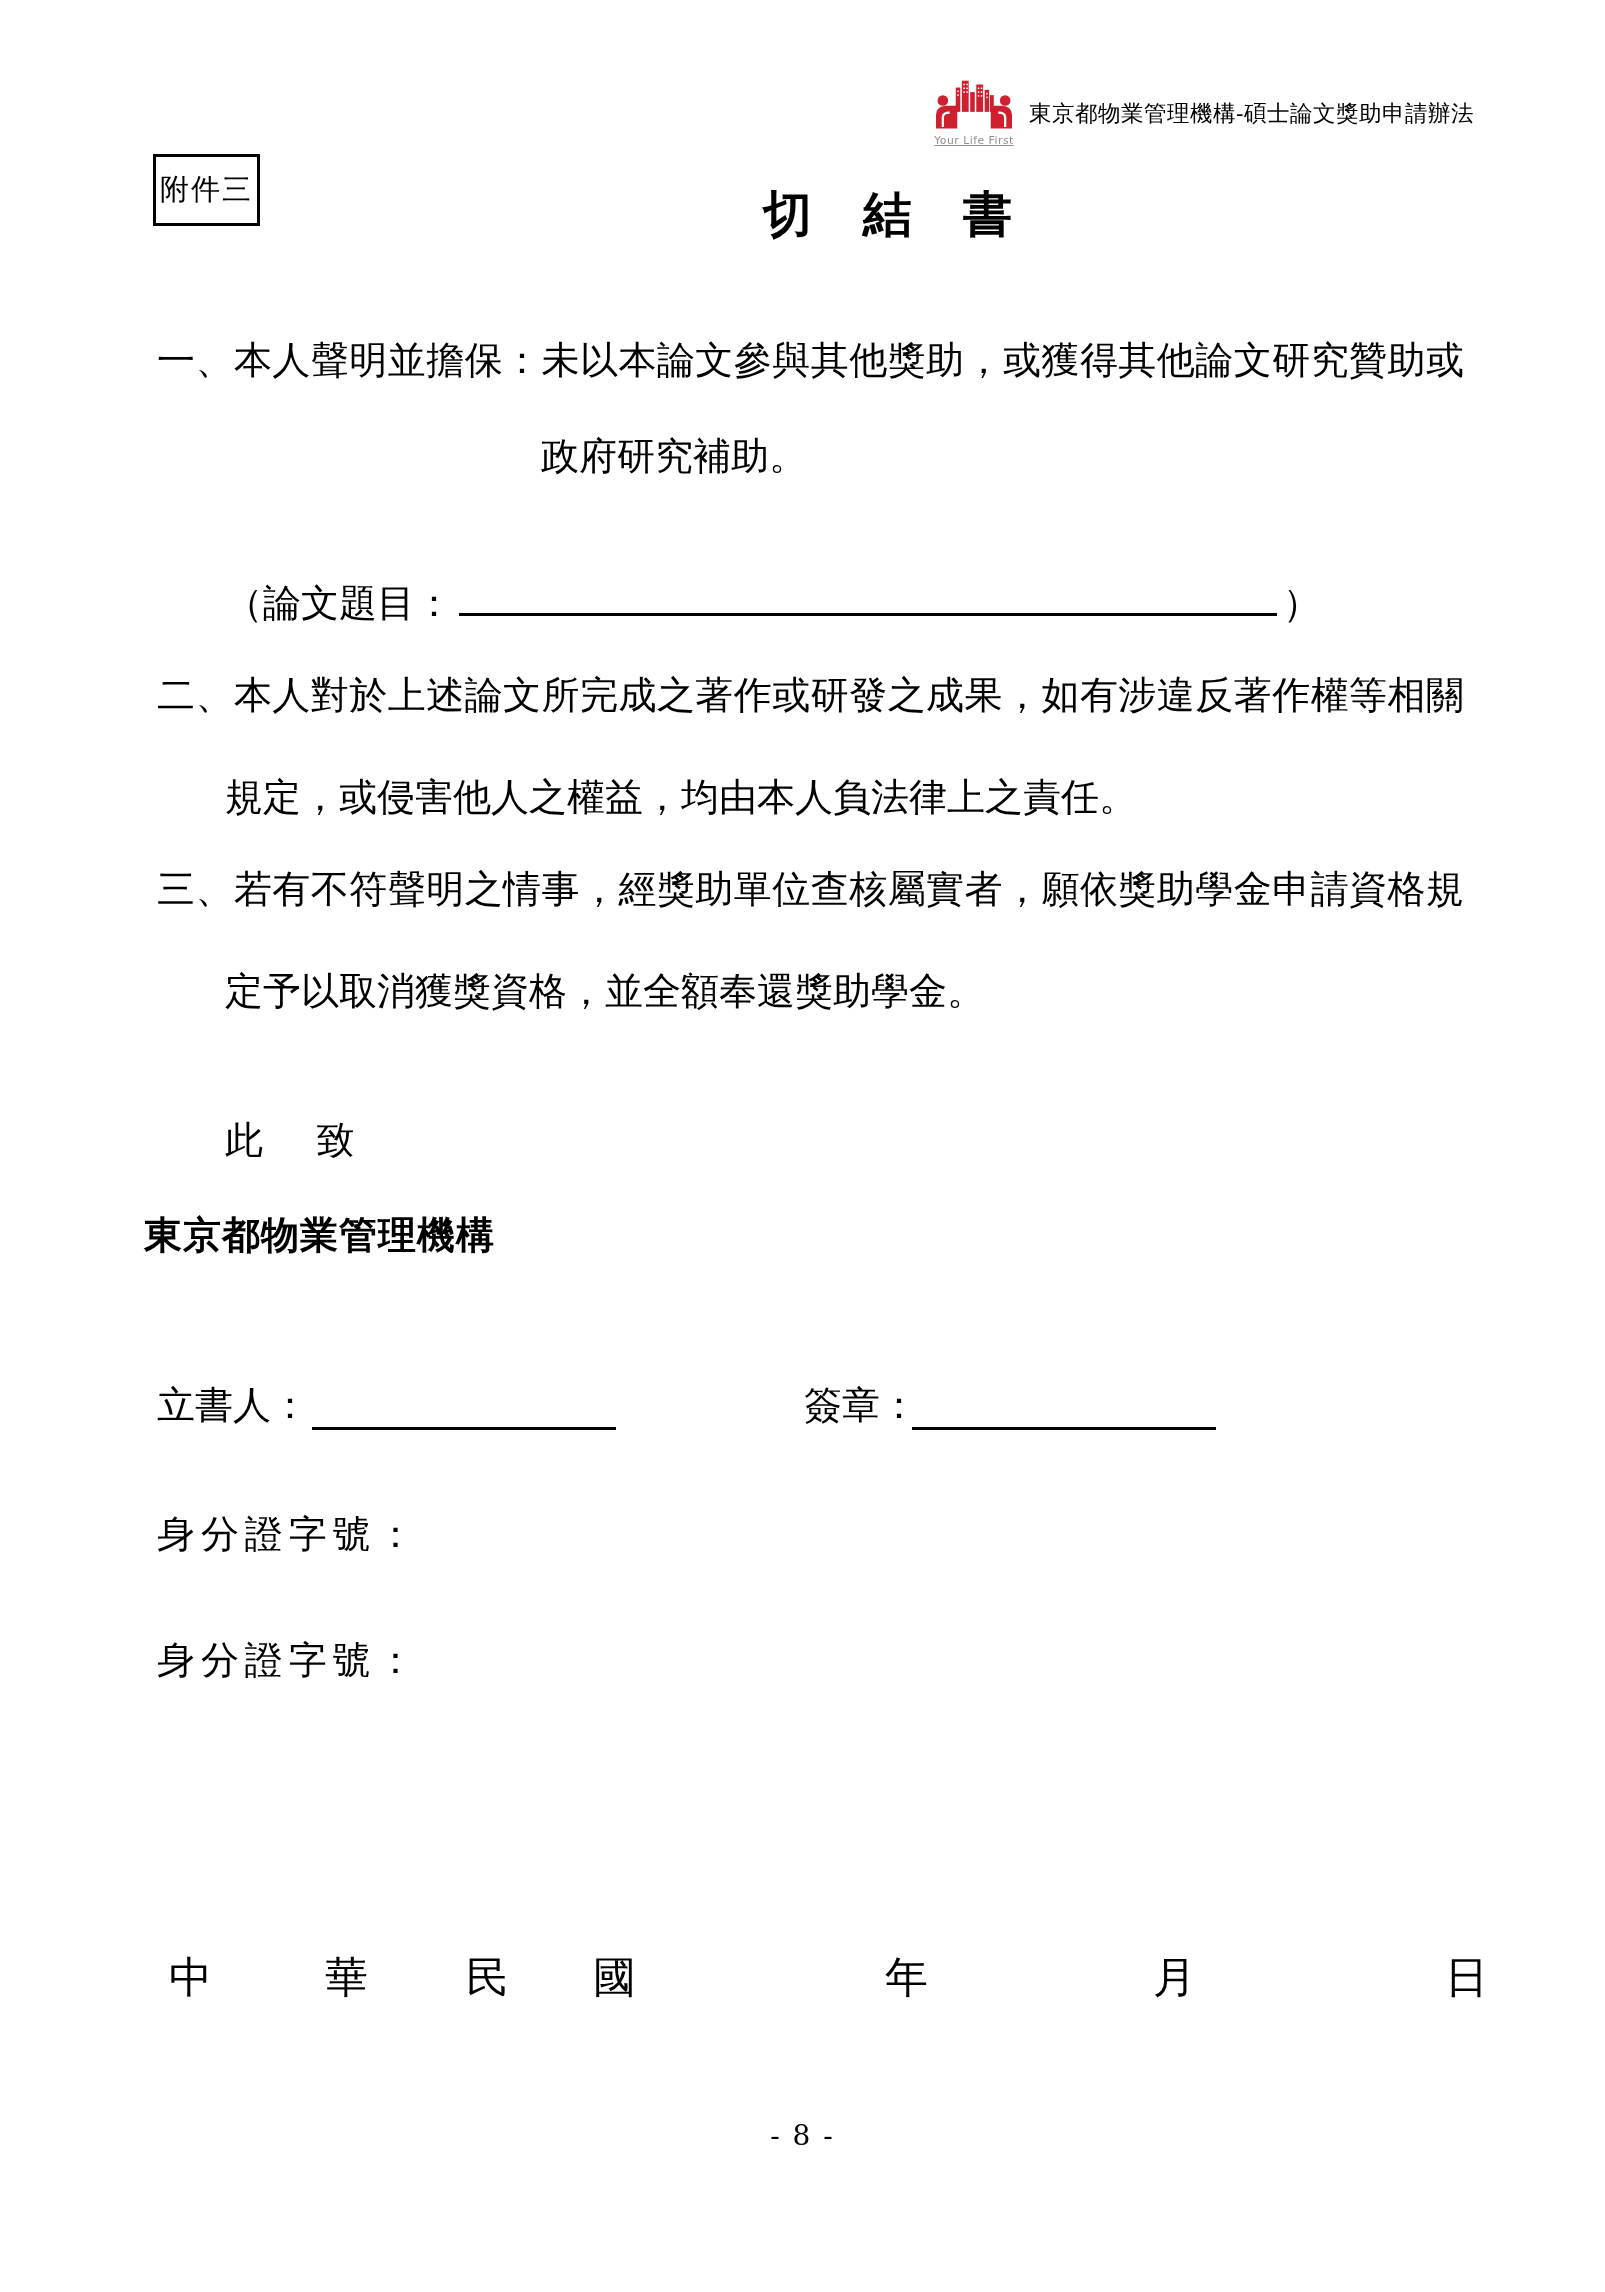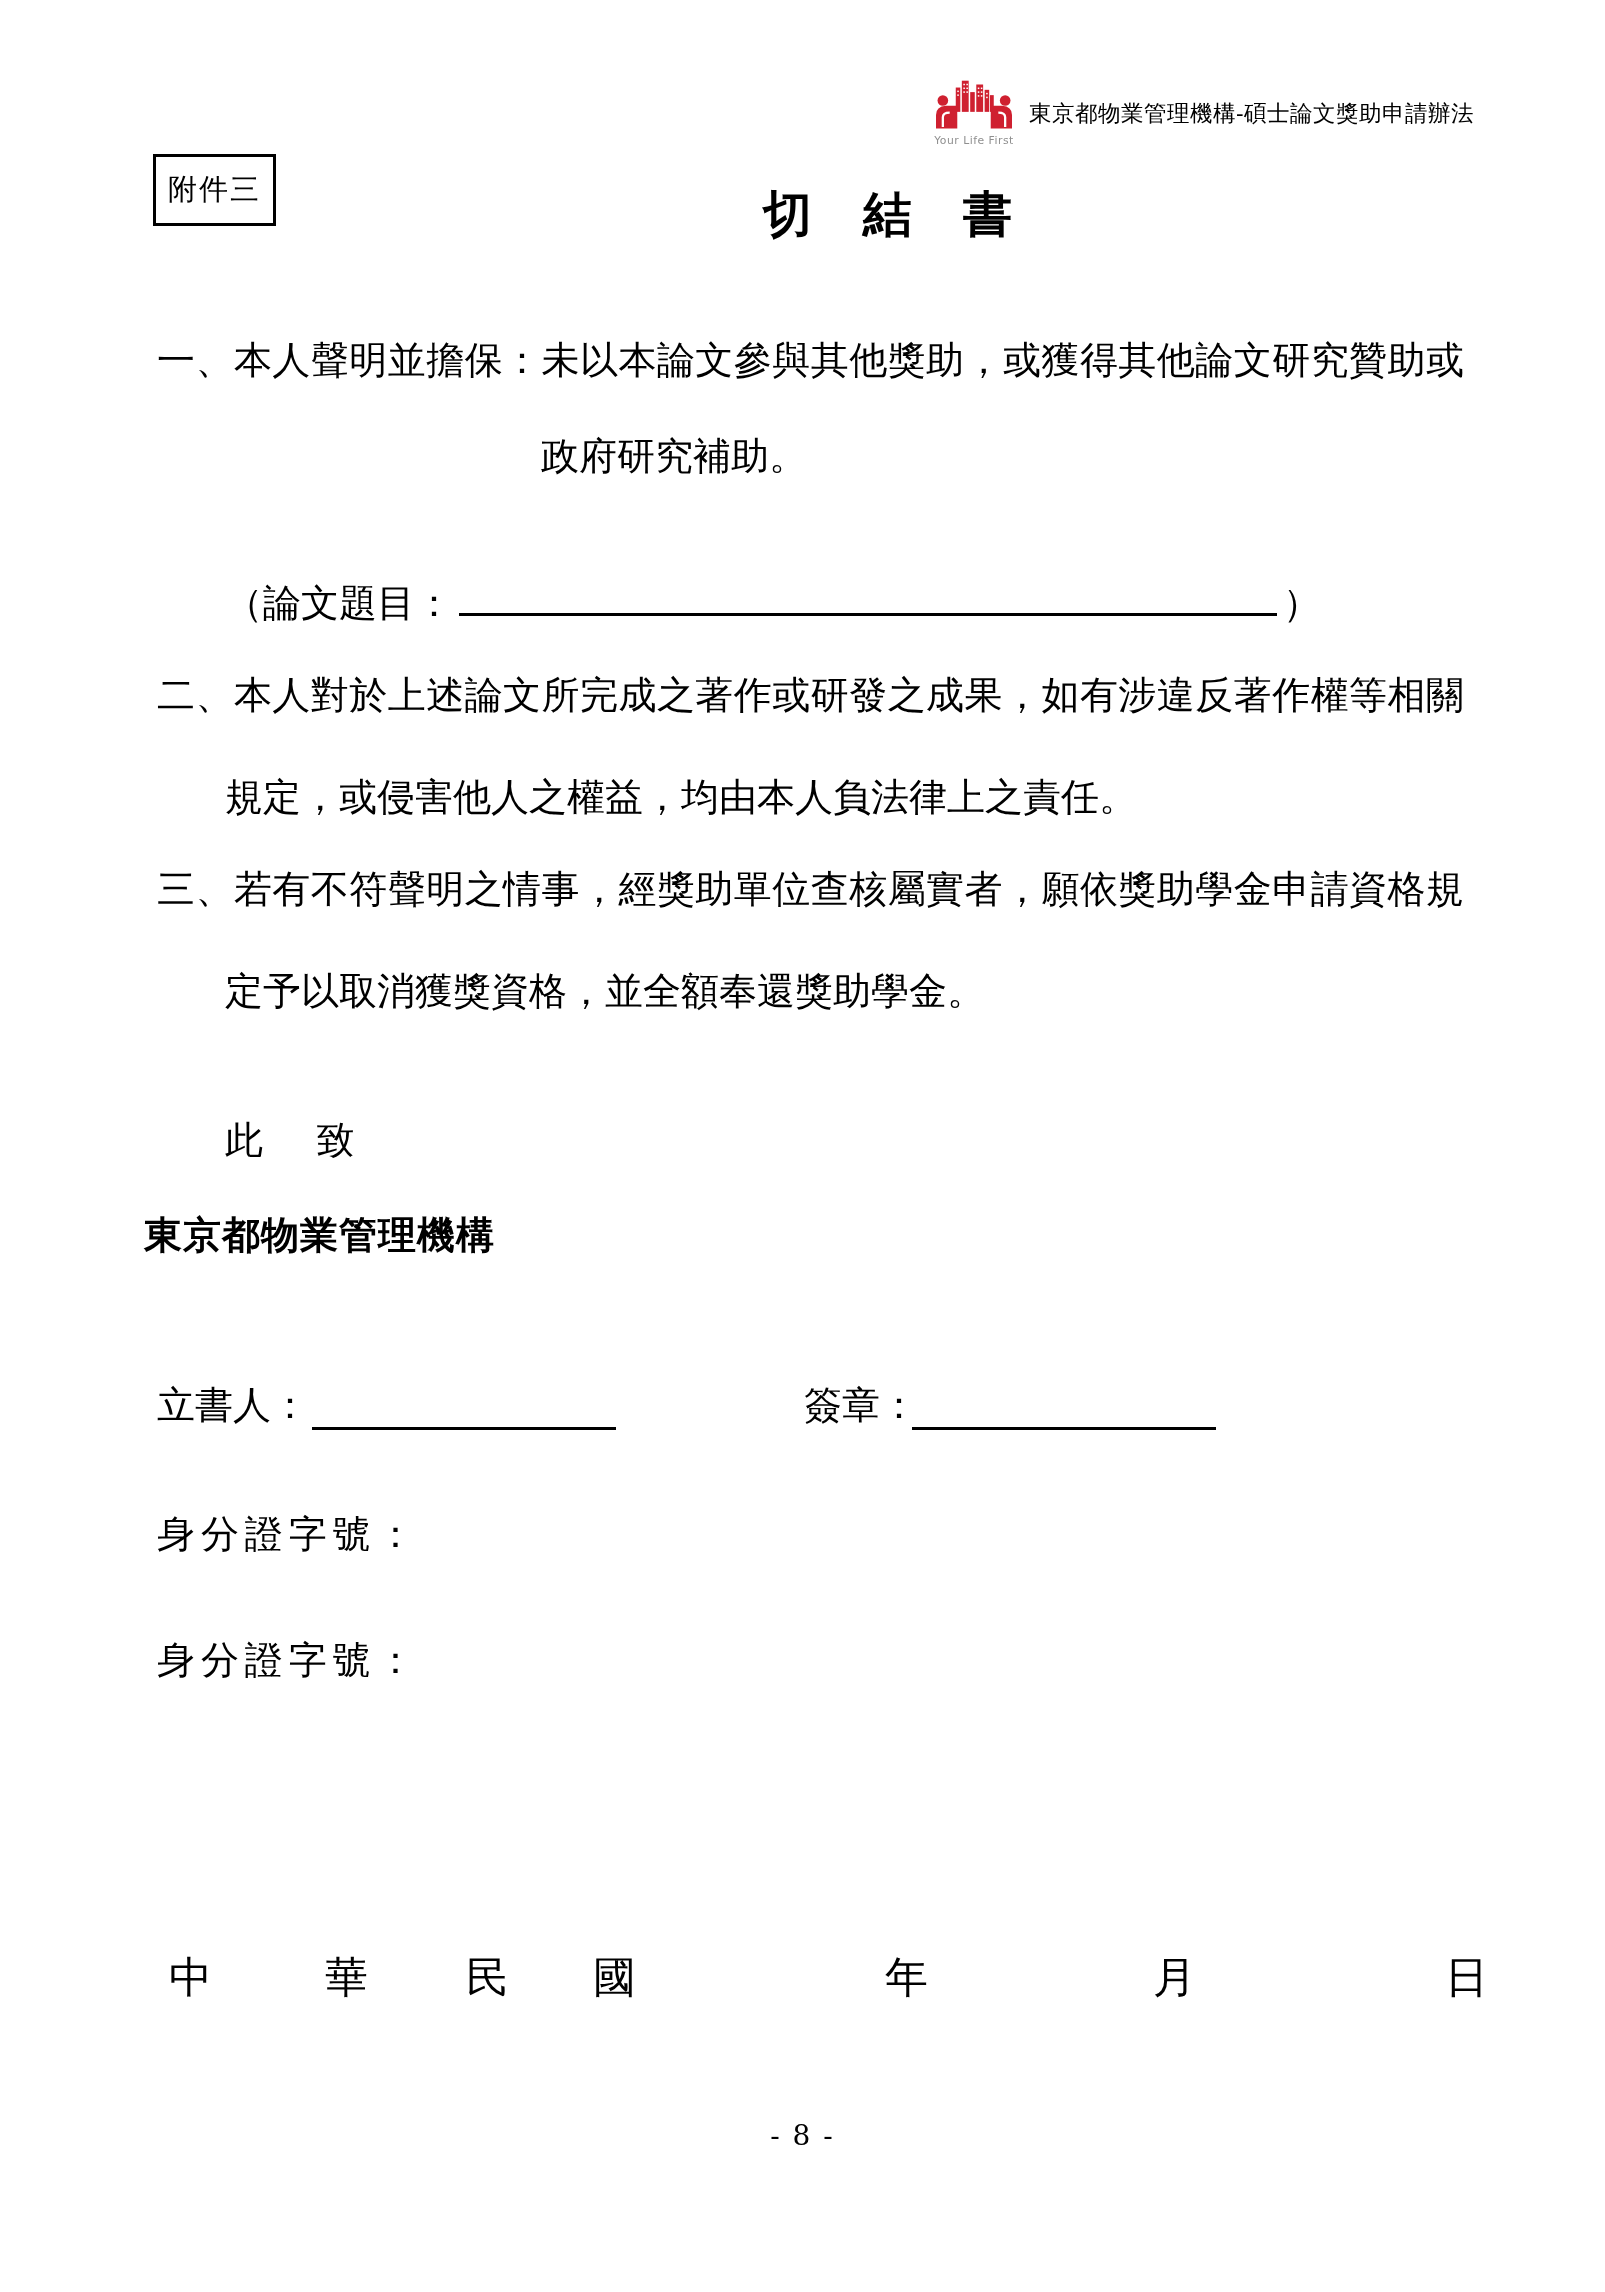--- a/index.html
+++ b/index.html
@@ -11,24 +11,24 @@
     color:#000;
     font-family:"DejaVu Serif","Liberation Serif",serif;
     overflow:hidden;
   }
   .abs{position:absolute;}
 
   
   .doc-ref{top:98px;left:1029px;font-size:22.5px;white-space:nowrap;letter-spacing:0.5px;}
   .logo-wrap{top:78px;left:934px;width:80px;text-align:center;}
   .logo-caption{display:block;font-family:"DejaVu Sans","Liberation Sans",sans-serif;
-    font-size:10.8px;color:#8f8f8f;letter-spacing:0.5px;margin-top:1px;white-space:nowrap;}
+    font-size:10.8px;color:#8f8f8f;letter-spacing:0.5px;margin-top:1px;white-space:nowrap;text-decoration:underline;}
 
   
-  .attach-box{top:154px;left:153px;width:123px;height:72px;border:3.9px solid #000;
+  .attach-box{top:154px;left:153px;width:107px;height:72px;border:3.9px solid #000;
     box-sizing:border-box;display:flex;align-items:center;justify-content:center;}
   .attach-label{font-size:29px;letter-spacing:2px;white-space:nowrap;}
 
   
   .doc-title{top:182px;left:763px;font-size:49px;font-weight:bold;white-space:nowrap;letter-spacing:1px;}
 
   
   .body-line{font-size:38px;white-space:nowrap;}
   .just{width:1307px;white-space:normal;text-align:justify;text-align-last:justify;}
   .c1l1{top:335px;left:157px;}

